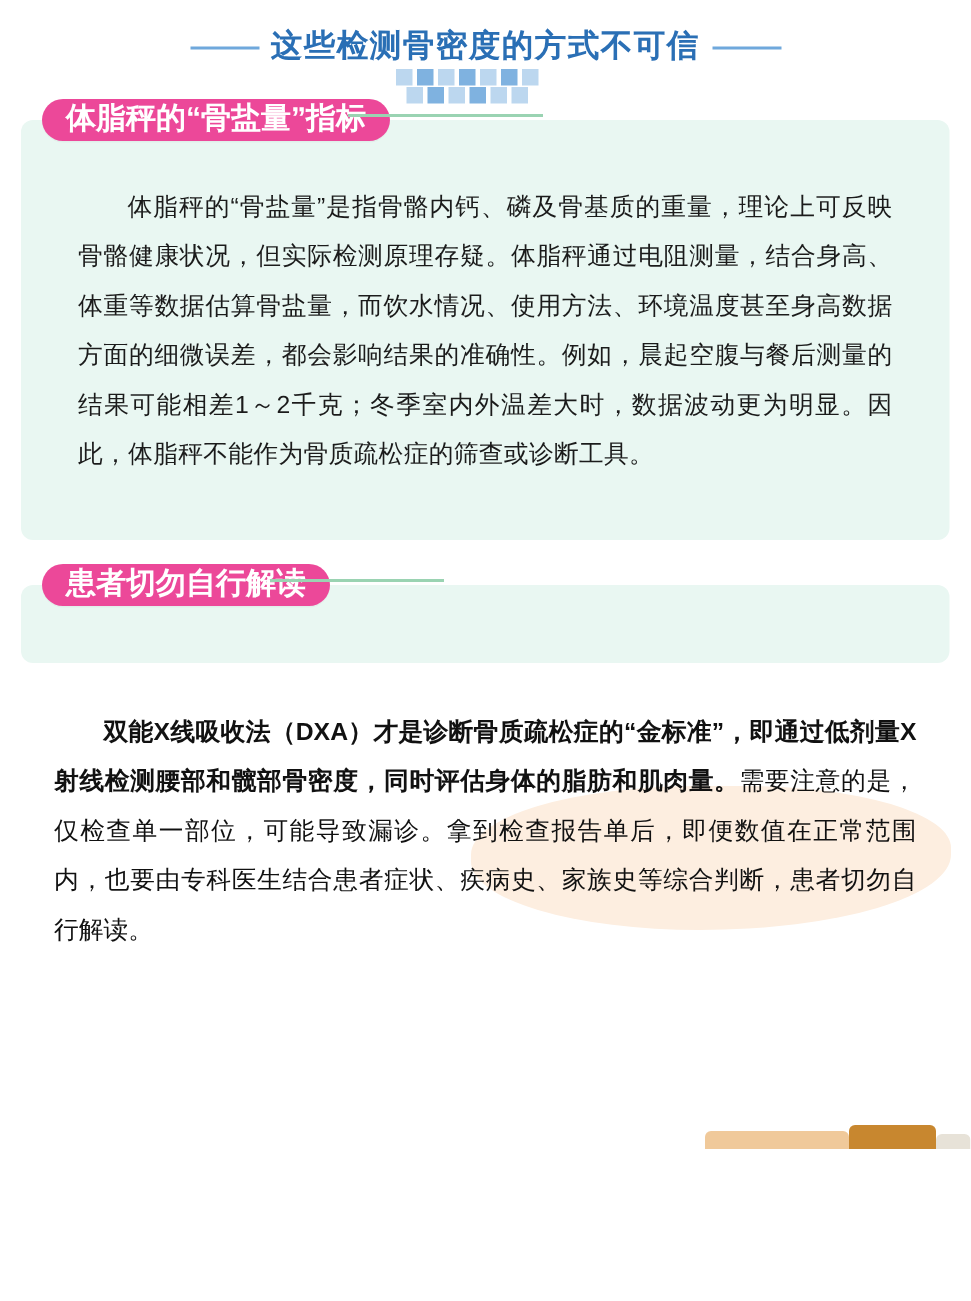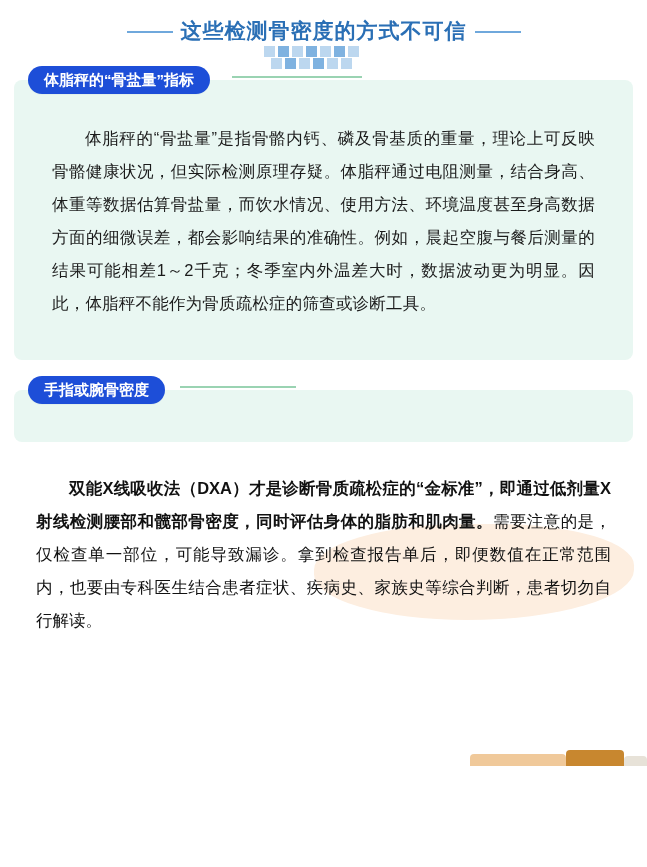--- a/index.html
+++ b/index.html
@@ -80,23 +80,23 @@
     margin: 0 14px 14px 14px;
     padding: 26px 22px 24px 22px;
     box-sizing: border-box;
   }
   .card.second { padding-bottom: 26px; }
 
   .section-tag {
     position: absolute;
     top: -14px;
     left: 14px;
-    background: #1d4ed8;
+    background: #ec4899;
     color: #ffffff;
-    font-size: 15px;
+    font-size: 20px;
     font-weight: bold;
     border-radius: 14px 14px 14px 14px;
     padding: 5px 16px 6px 16px;
     line-height: 17px;
     white-space: nowrap;
     box-shadow: 0 1px 0 rgba(0,0,0,0.03);
   }
   .tag-rule {
     position: absolute;
     height: 2px;
@@ -197,21 +197,21 @@
 
   <div class="card">
     <div class="section-tag">体脂秤的“骨盐量”指标</div>
     <div class="tag-rule" style="left:218px; width:130px;"></div>
     <p class="body-text">体脂秤的“骨盐量”是指骨骼内钙、磷及骨基质的重量，理论上可反映骨骼健康状况，但实际检测原理存疑。体脂秤通过电阻测量，结合身高、体重等数据估算骨盐量，而饮水情况、使用方法、环境温度甚至身高数据方面的细微误差，都会影响结果的准确性。例如，晨起空腹与餐后测量的结果可能相差1～2千克；冬季室内外温差大时，数据波动更为明显。因此，体脂秤不能作为骨质疏松症的筛查或诊断工具。</p>
   </div>
 
   <div style="height:16px"></div>
 
   <div class="card second">
-    <div class="section-tag">手指或腕骨密度</div>
+    <div class="section-tag">患者切勿自行解读</div>
     <div class="tag-rule" style="left:166px; width:116px;"></div>
   </div>
 
   <div style="height:10px"></div>
 
   <div class="final-block">
     <div class="hl-blob hl-1"></div>
     <p class="final-text"><span class="bold">双能X线吸收法（DXA）才是诊断骨质疏松症的“金标准”，即通过低剂量X射线检测腰部和髋部骨密度，同时评估身体的脂肪和肌肉量。</span><span>需要注意的是，仅检查单一部位，可能导致漏诊。拿到检查报告单后，即便数值在正常范围内，也要由专科医生结合患者症状、疾病史、家族史等综合判断，患者切勿自行解读。</span></p>
   </div>
 

